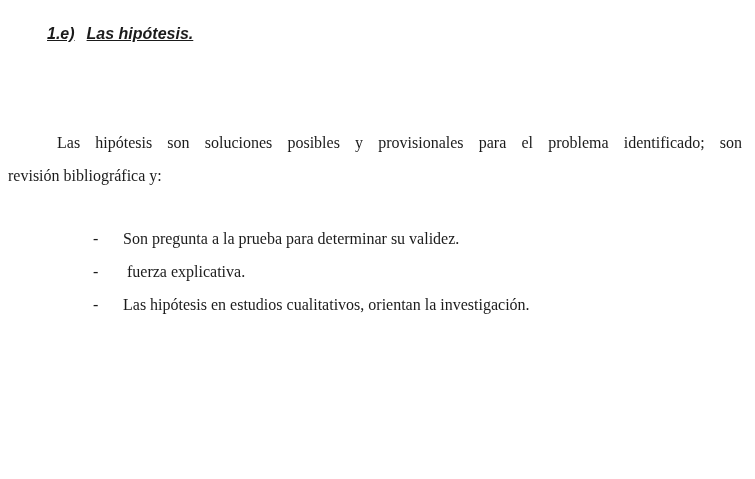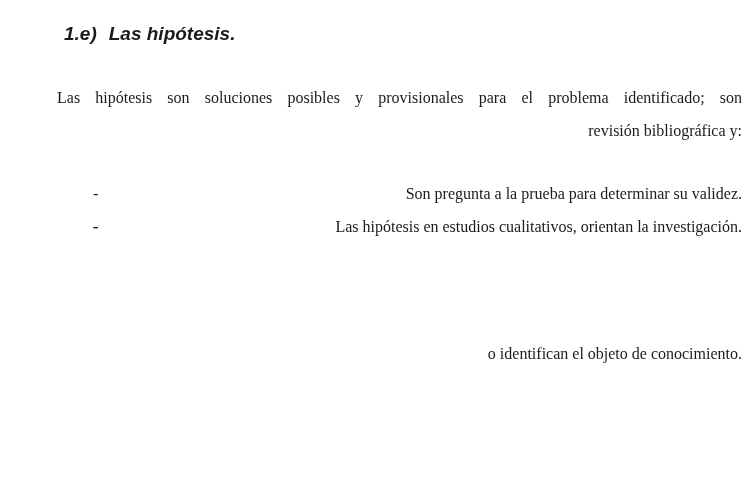--- a/index.html
+++ b/index.html
@@ -13,42 +13,44 @@
     height: 479px;
     background: #ffffff;
     color: #1b1b1b;
     font-family: "Liberation Serif", serif;
     font-size: 16px;
     overflow: hidden;
   }
   
   #heading {
     position: absolute;
-    left: 64px;
+    left: 47px;
     top: 22px;
     font-family: "Liberation Sans", sans-serif;
     font-weight: bold;
     font-style: italic;
-    font-size: 19px;
+    font-size: 16px;
     line-height: 24px;
     white-space: nowrap;
+    text-decoration: underline;
   }
   #heading .h-number { margin-right: 12px; }
 
   
   .textblock {
     position: absolute;
     left: 8px;
     width: 734px;
+    margin-top: 45px;
   }
   .line {
     height: 33px;
     line-height: 33px;
     white-space: nowrap;
-    text-align: right;
+    text-align: left;
   }
   .line.just {
     white-space: normal;
     text-align: justify;
     text-align-last: justify;
   }
   .line.findent { text-indent: 49px; }
 
   #paragraph-1 { top: 81px; }
   #bullet-list { top: 177px; }
@@ -80,24 +82,24 @@
     <div class="line">revisión bibliográfica y:</div>
   </div>
 
   <div id="bullet-list" class="textblock">
     <div class="bullet-item">
       <span class="bullet-marker">-</span>
       <div class="line">Son pregunta a la prueba para determinar su validez.</div>
     </div>
     <div class="bullet-item">
       <span class="bullet-marker">-</span>
+      <div class="line cont">fuerza explicativa.</div>
     </div>
     <div class="bullet-item">
       <span class="bullet-marker">-</span>
       <div class="line">Las hipótesis en estudios cualitativos, orientan la investigación.</div>
     </div>
   </div>
 
   <div id="paragraph-2" class="textblock">
-    <div class="line">o identifican el objeto de conocimiento.</div>
   </div>
 
 </div>
 
 </body></html>

